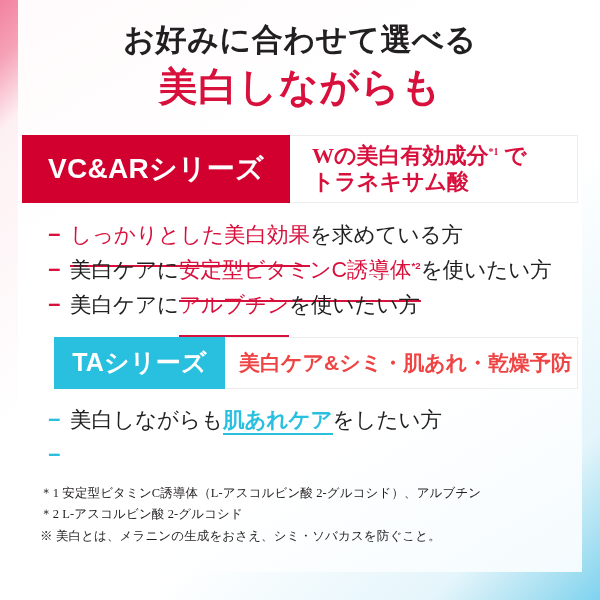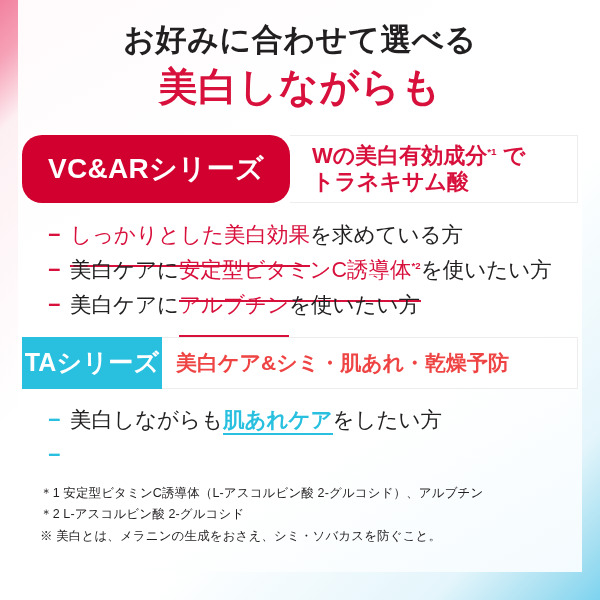--- a/index.html
+++ b/index.html
@@ -96,37 +96,38 @@
     font-weight: 700;
   }
 
   
   .vc .series-tag {
     background: #d1002e;
     width: 268px;
     height: 68px;
     font-size: 28px;
     letter-spacing: 0.01em;
-    border-radius: 20px;
   }
   .vc .series-tagline {
     height: 68px;
     color: #d8103c;
     font-size: 22px;
     line-height: 1.22;
     padding-left: 22px;
+    font-family: Liberation Serif, serif;
   }
 
   
   .ta .series-tag {
     background: #29c0e0;
-    width: 140px;
+    width: 171px;
     height: 52px;
     font-size: 25px;
     letter-spacing: 0.01em;
+    margin-left: 32px;
   }
   .ta .series-tagline {
     height: 52px;
     color: #ef4444;
     font-size: 21px;
     padding-left: 14px;
   }
 
   sup.ref {
     font-size: 0.45em;
@@ -168,21 +169,21 @@
     font-weight: bold;
   }
 
   .vc-bullets { padding-top: 15px; padding-bottom: 14px; }
   .ta-bullets { padding-top: 14px; padding-bottom: 6px; }
   .spacer-head { height: 26px; }
 
   
   .footnotes {
     padding: 4px 0 0 22px;
-    font-family: Liberation Sans, sans-serif;
+    font-family: Liberation Serif, serif;
     color: #231f20;
   }
   .footnote {
     font-size: 12.5px;
     line-height: 1.72;
     letter-spacing: 0.01em;
   }
 </style>
 </head>
 <body>

